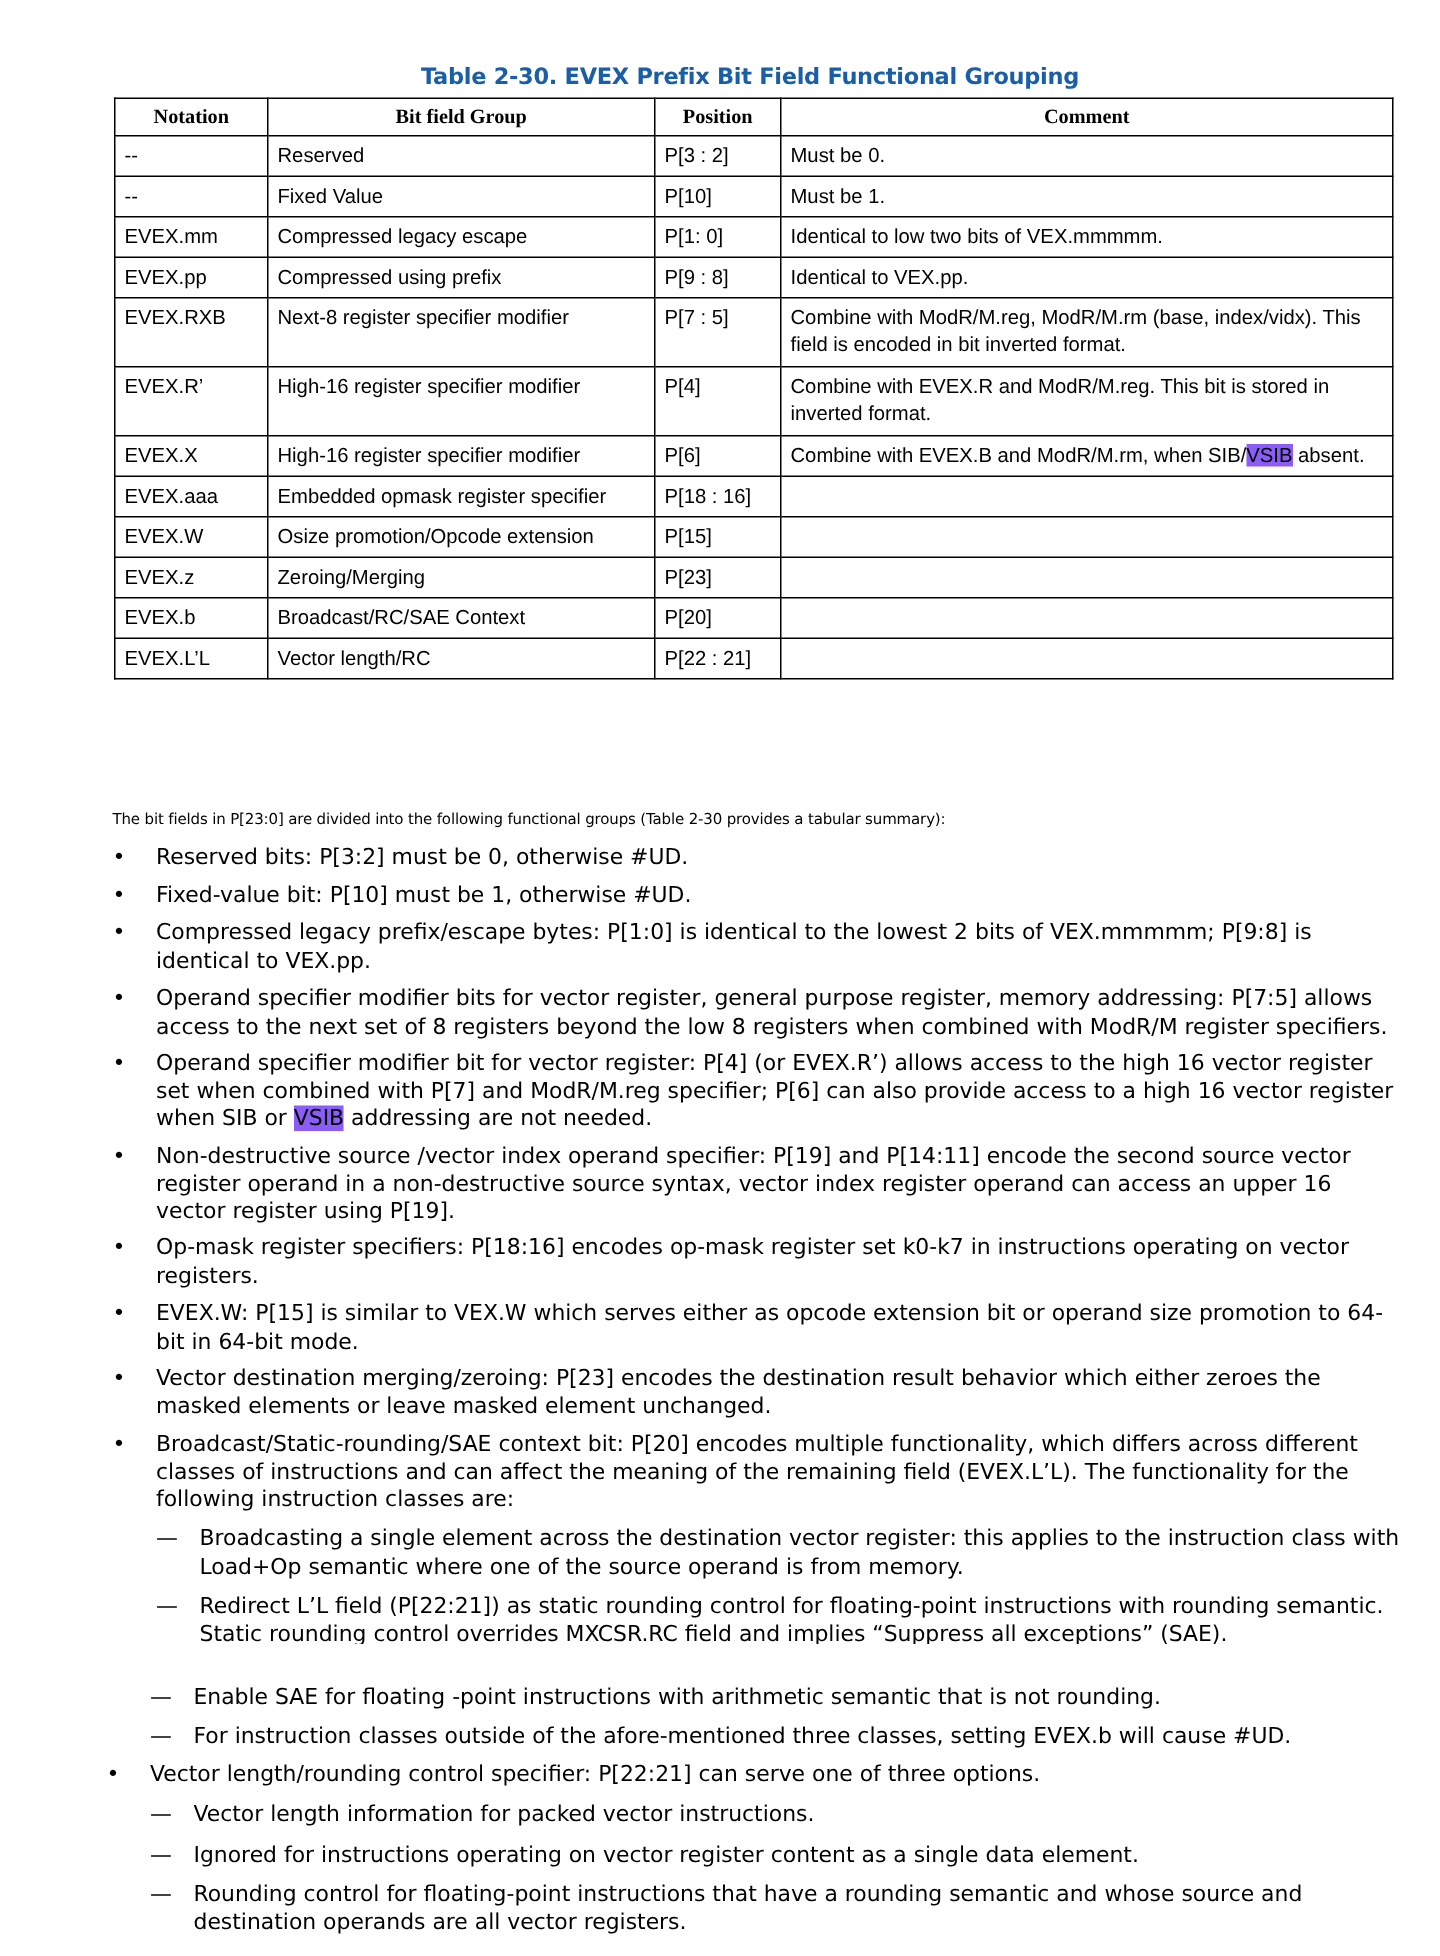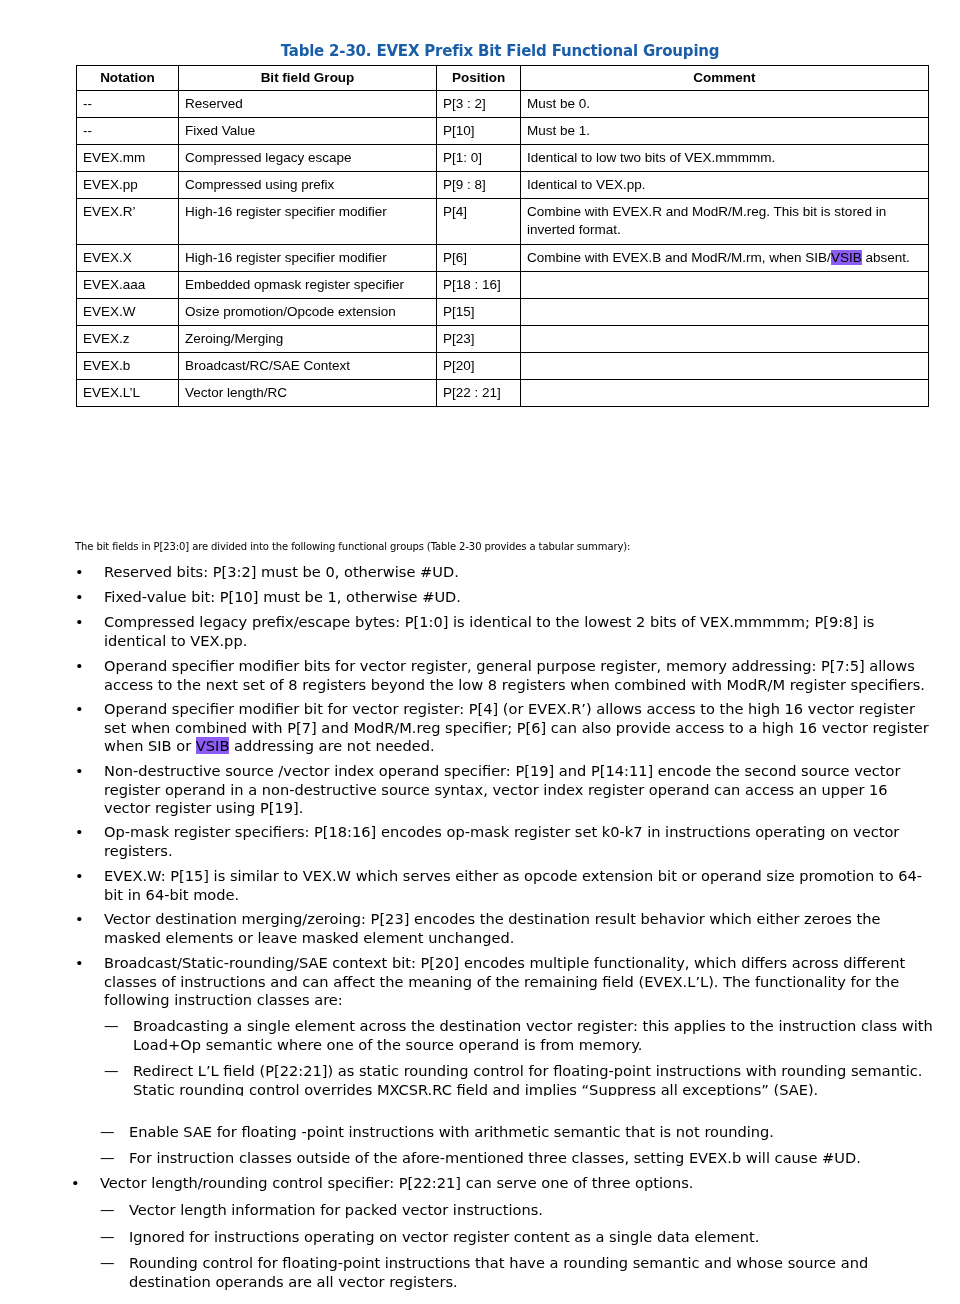--- a/index.html
+++ b/index.html
@@ -12,21 +12,21 @@
   table.evex {
     position: absolute; left: 76px; top: 65px; width: 852px;
     border-collapse: collapse; table-layout: fixed;
     font-family: "Liberation Sans", sans-serif; font-size: 13.5px;
   }
   table.evex th, table.evex td {
     border: 1.3px solid #000; padding: 0 6px; vertical-align: top; text-align: left;
     line-height: 18px;
   }
   table.evex th {
-    font-family: Liberation Sans, sans-serif; font-weight: bold; font-size: 13.5px;
+    font-family: Liberation Serif, serif; font-weight: bold; font-size: 13.5px;
     text-align: center; height: 24px; vertical-align: middle; padding-top: 0;
   }
   table.evex td { padding-top: 4px; padding-bottom: 3px; }
   table.evex tr.h26 td { height: 19px; }
   table.evex tr.h45 td { height: 38px; }
   .hl { background: #8b5cf6; }
   .body-text {
     position: absolute; left: 75px; width: 860px;
     font-family: "DejaVu Sans", sans-serif; font-size: 10px; line-height: 18.5px; letter-spacing: -0.1px;
   }
@@ -76,20 +76,26 @@
       <td>P[1: 0]</td>
       <td>Identical to low two bits of VEX.mmmmm.</td>
     </tr>
     <tr class="h26">
       <td>EVEX.pp</td>
       <td>Compressed using prefix</td>
       <td>P[9 : 8]</td>
       <td>Identical to VEX.pp.</td>
     </tr>
     <tr class="h45">
+      <td>EVEX.RXB</td>
+      <td>Next-8 register specifier modifier</td>
+      <td>P[7 : 5]</td>
+      <td>Combine with ModR/M.reg, ModR/M.rm (base, index/vidx). This field is encoded in bit inverted format.</td>
+    </tr>
+    <tr class="h45">
       <td>EVEX.R’</td>
       <td>High-16 register specifier modifier</td>
       <td>P[4]</td>
       <td>Combine with EVEX.R and ModR/M.reg. This bit is stored in inverted format.</td>
     </tr>
     <tr class="h26">
       <td>EVEX.X</td>
       <td>High-16 register specifier modifier</td>
       <td>P[6]</td>
       <td><span>Combine with EVEX.B and ModR/M.rm, when SIB/</span><span class="hl">VSIB</span><span> absent.</span></td>

